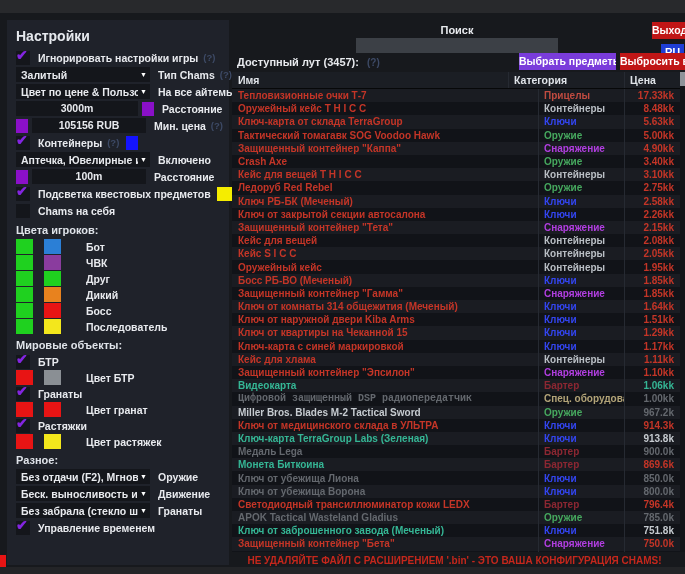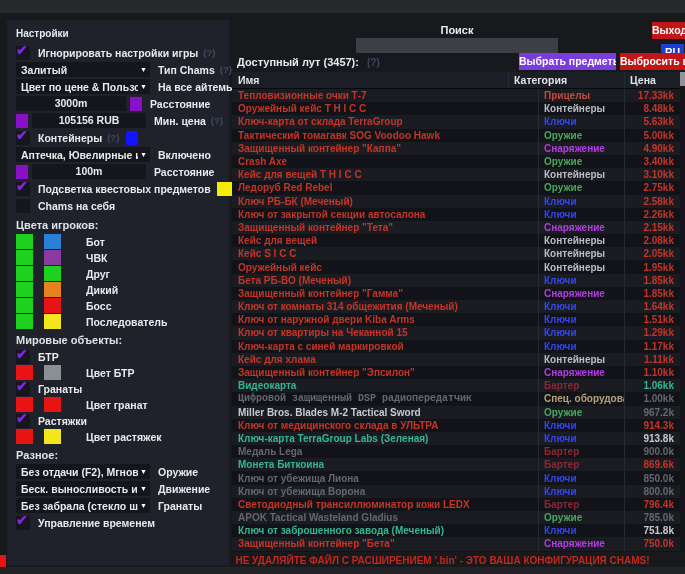--- a/index.html
+++ b/index.html
@@ -10,21 +10,21 @@
     -webkit-font-smoothing:antialiased;
   }
   .topstrip{position:absolute;left:0;top:0;width:685px;height:13px;background:#28292c;}
   .botstrip{position:absolute;left:0;top:567px;width:685px;height:7px;background:#232427;}
 
   
   .panel{
     position:absolute;left:7px;top:20px;width:222px;height:545px;
     background:#1f222a;padding:6px 0 0 0;box-sizing:border-box;
   }
-  .ptitle{color:#e6e9ee;font-size:10px;font-weight:bold;padding:2px 0 6px 9px;}
+  .ptitle{color:#e6e9ee;font-size:14px;font-weight:bold;padding:2px 0 6px 9px;}
   .sect{color:#dfe3e9;font-size:11px;font-weight:bold;padding:4px 0 3px 9px;}
   .row{display:flex;align-items:center;height:15px;margin:0 6px 2px 9px;}
   .crow{display:flex;align-items:center;height:15px;margin:0 6px 1px 9px;}
   .dd{background:#14161b;width:134px;height:15px;display:flex;align-items:center;
       padding:0 3px 0 5px;box-sizing:border-box;overflow:hidden;flex:none;}
   .ddv{color:#e8eaee;font-size:10.5px;font-weight:bold;white-space:nowrap;overflow:hidden;flex:1;}
   .arrow{color:#ffffff;font-size:7px;margin-left:2px;flex:none;}
   .lbl{color:#e8eaee;font-size:10.5px;font-weight:bold;margin-left:8px;white-space:nowrap;}
   .hint{color:#3d4a66;font-size:9.5px;font-weight:bold;margin-left:5px;}
   .inp{background:#14161b;height:15px;line-height:15px;color:#e8eaee;text-align:center;
@@ -58,21 +58,21 @@
   .c-name{flex:1;padding-left:6px;}
   .c-cat{width:86px;padding-left:5px;border-left:1px solid #262a32;}
   .c-price{width:56px;padding-left:5px;border-left:1px solid #262a32;}
   .trow{display:flex;height:13.2px;align-items:center;}
   .trow.odd{background:#1a1c22;}
   .trow.even{background:#111318;}
   .trow .cell{font-size:10px;font-weight:bold;line-height:13px;height:100%;display:flex;align-items:center;}
   .trow .c-price{justify-content:flex-end;padding-right:6px;padding-left:0;}
   .scrollbar{position:absolute;right:0;top:72px;width:5px;height:480px;background:#131519;}
   .thumb{position:absolute;right:0;top:0;width:5px;height:14px;background:#8f949a;}
-  .footer{position:absolute;left:216px;top:555px;width:453px;text-align:center;
+  .footer{position:absolute;left:228px;top:555px;width:453px;text-align:center;
     color:#c5271c;font-size:10px;font-weight:bold;}
 </style>
 </head>
 <body>
 
 <div class="topstrip"></div>
 
 <div class="panel">
   <div class="ptitle">Настройки</div>
 
@@ -93,21 +93,21 @@
 
   <div class="row">
     <div class="dd">
       <span class="ddv">Цвет по цене &amp; Пользователь</span>
       <span class="arrow">▼</span>
     </div>
     <span class="lbl">На все айтемы</span>
   </div>
 
   <div class="row">
-    <div class="inp" style="width:110px">3000m</div>
+    <div class="inp" style="width:122px">3000m</div>
     <span class="sq" style="margin-left: 4px; background: rgb(138, 16, 200);"></span>
     <span class="lbl">Расстояние</span>
   </div>
 
   <div class="row">
     <span class="sq" style="background: rgb(138, 16, 200);"></span>
     <div class="inp" style="width:114px;margin-left:4px">105156 RUB</div>
     <span class="lbl">Мин. цена</span>
     <span class="hint">(?)</span>
   </div>
@@ -324,21 +324,21 @@
         <div class="cell c-name" style="color: rgb(196, 53, 39);">Кейс S I C C</div>
         <div class="cell c-cat" style="color: rgb(185, 190, 196);">Контейнеры</div>
         <div class="cell c-price" style="color: rgb(196, 53, 39);">2.05kk</div>
       </div>
       <div class="trow even">
         <div class="cell c-name" style="color: rgb(196, 53, 39);">Оружейный кейс</div>
         <div class="cell c-cat" style="color: rgb(185, 190, 196);">Контейнеры</div>
         <div class="cell c-price" style="color: rgb(196, 53, 39);">1.95kk</div>
       </div>
       <div class="trow odd">
-        <div class="cell c-name" style="color: rgb(196, 53, 39);">Бета РБ-ВО (Меченый)</div>
+        <div class="cell c-name" style="color: rgb(196, 53, 39);">Босс РБ-ВО (Меченый)</div>
         <div class="cell c-cat" style="color: rgb(51, 69, 240);">Ключи</div>
         <div class="cell c-price" style="color: rgb(196, 53, 39);">1.85kk</div>
       </div>
       <div class="trow even">
         <div class="cell c-name" style="color: rgb(196, 53, 39);">Защищенный контейнер "Гамма"</div>
         <div class="cell c-cat" style="color: rgb(177, 62, 224);">Снаряжение</div>
         <div class="cell c-price" style="color: rgb(196, 53, 39);">1.85kk</div>
       </div>
       <div class="trow odd">
         <div class="cell c-name" style="color: rgb(196, 53, 39);">Ключ от комнаты 314 общежития (Меченый)</div>

